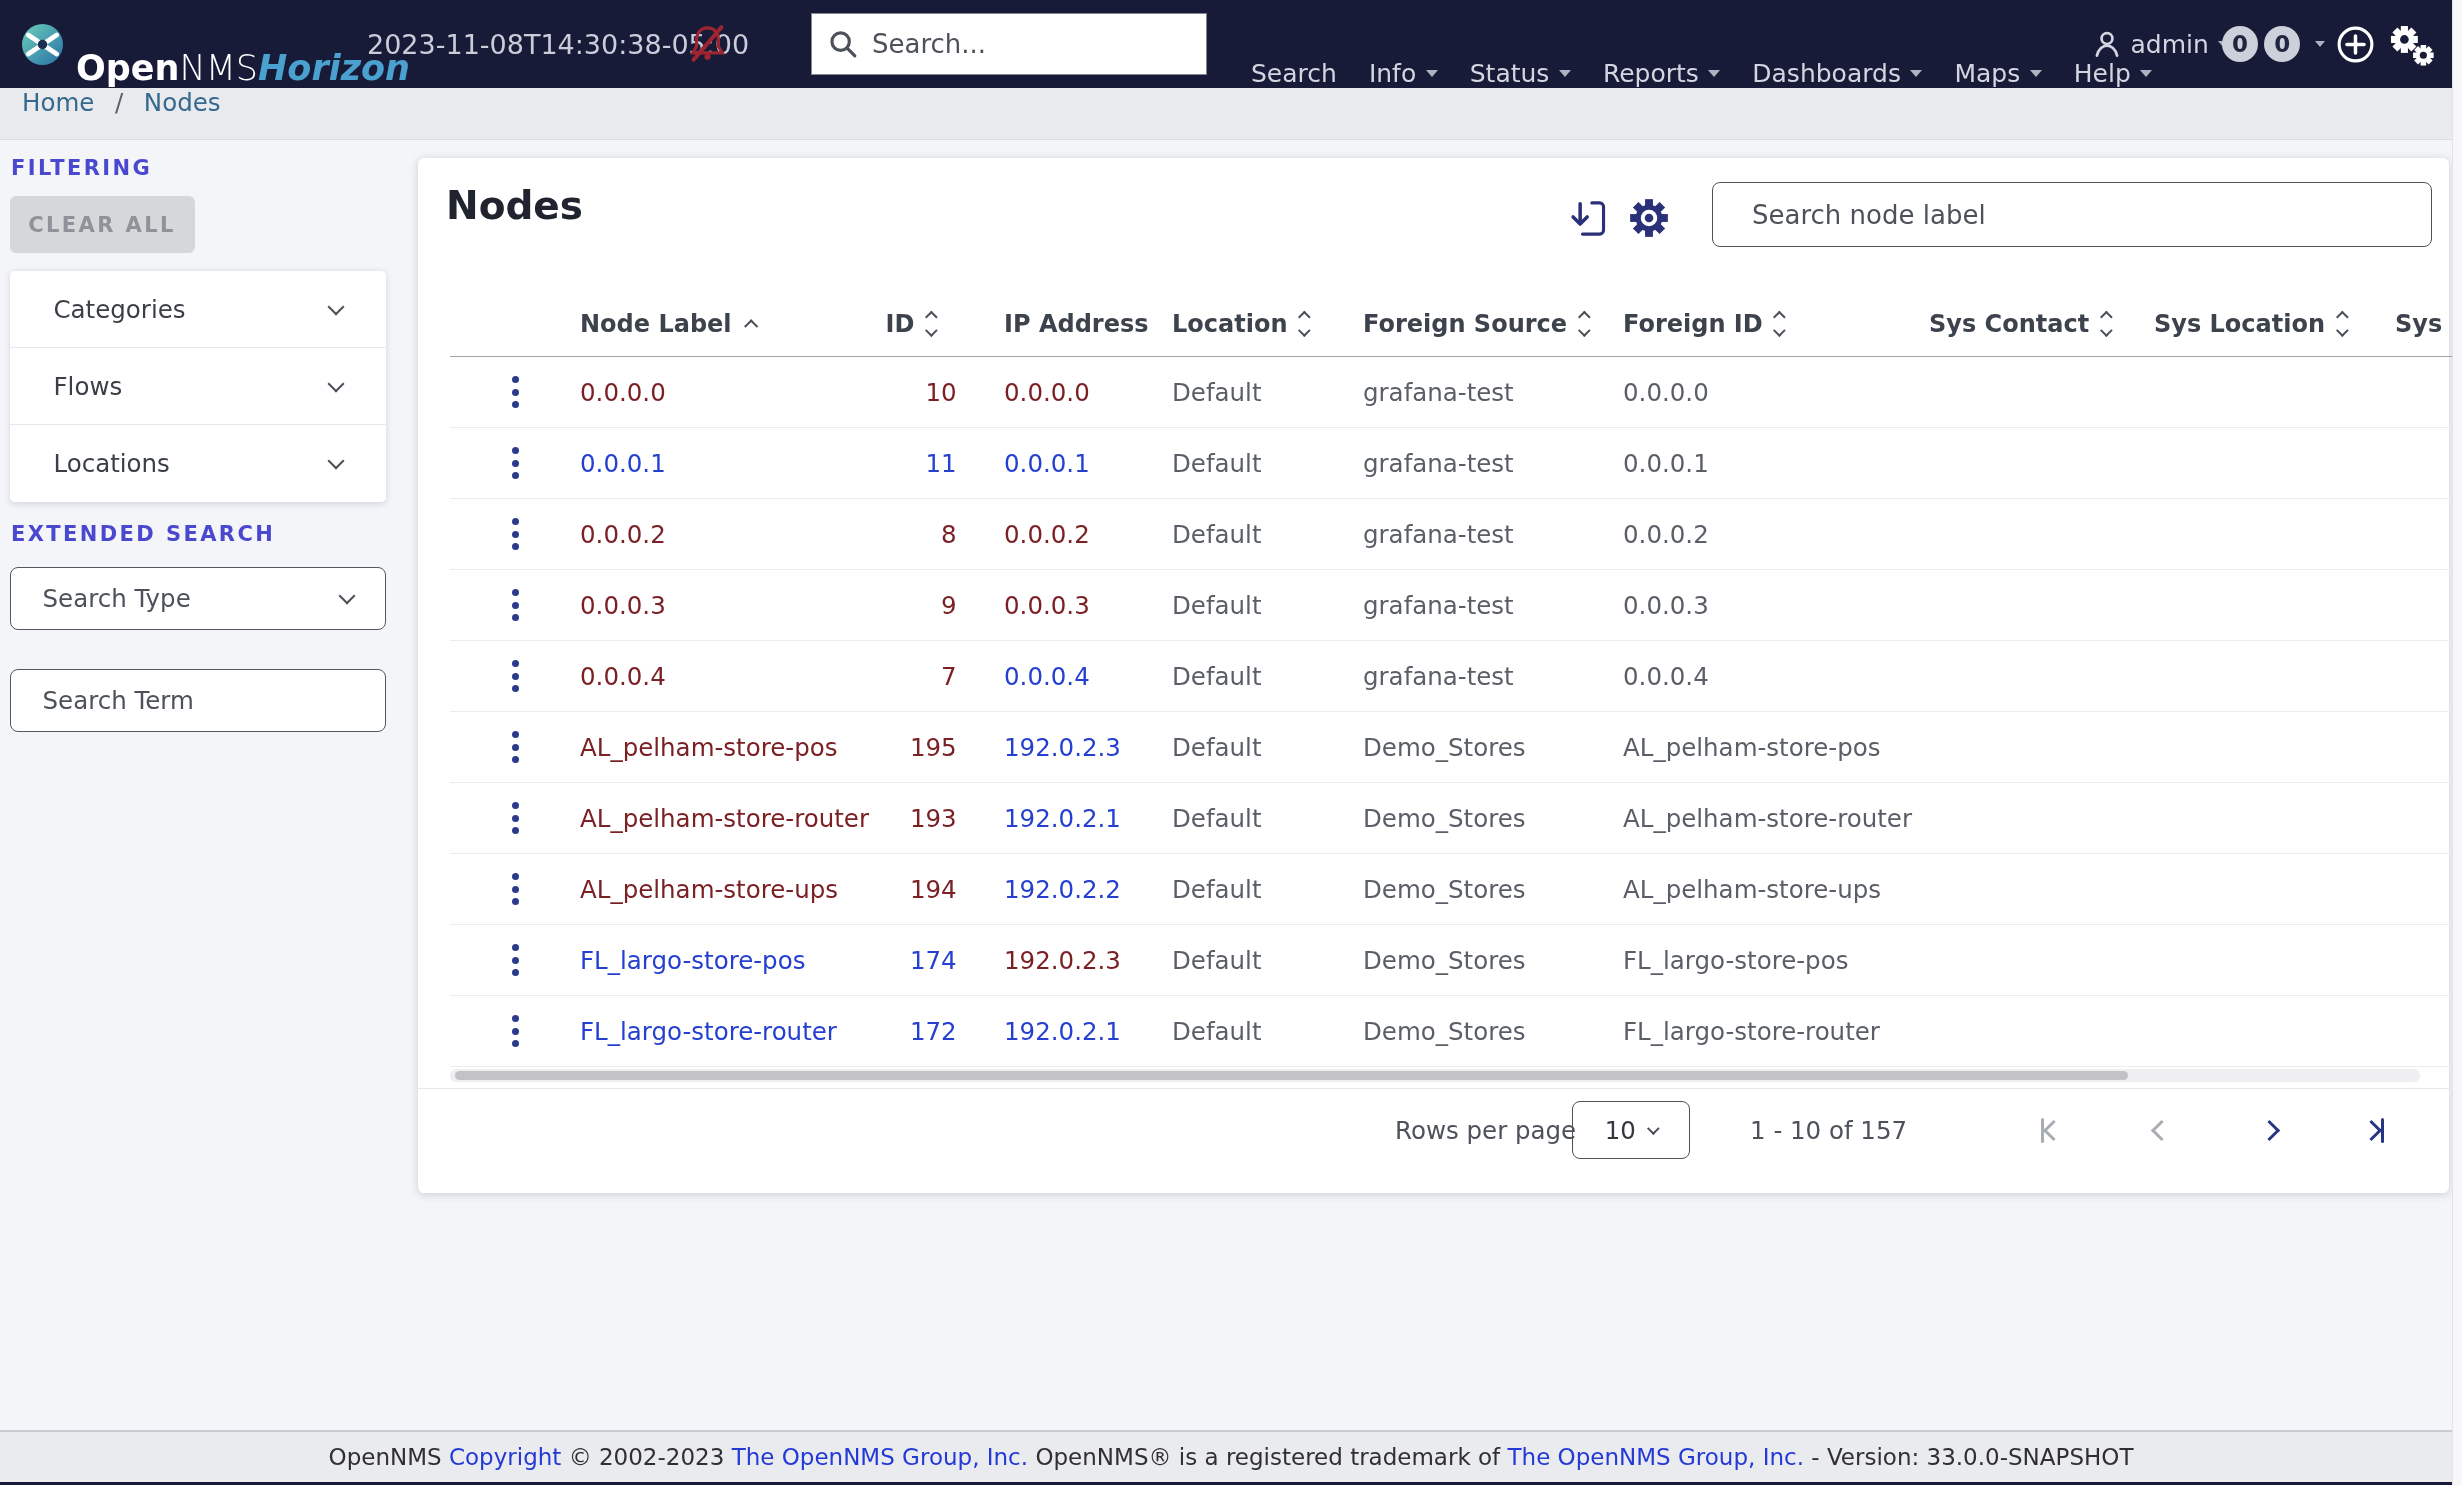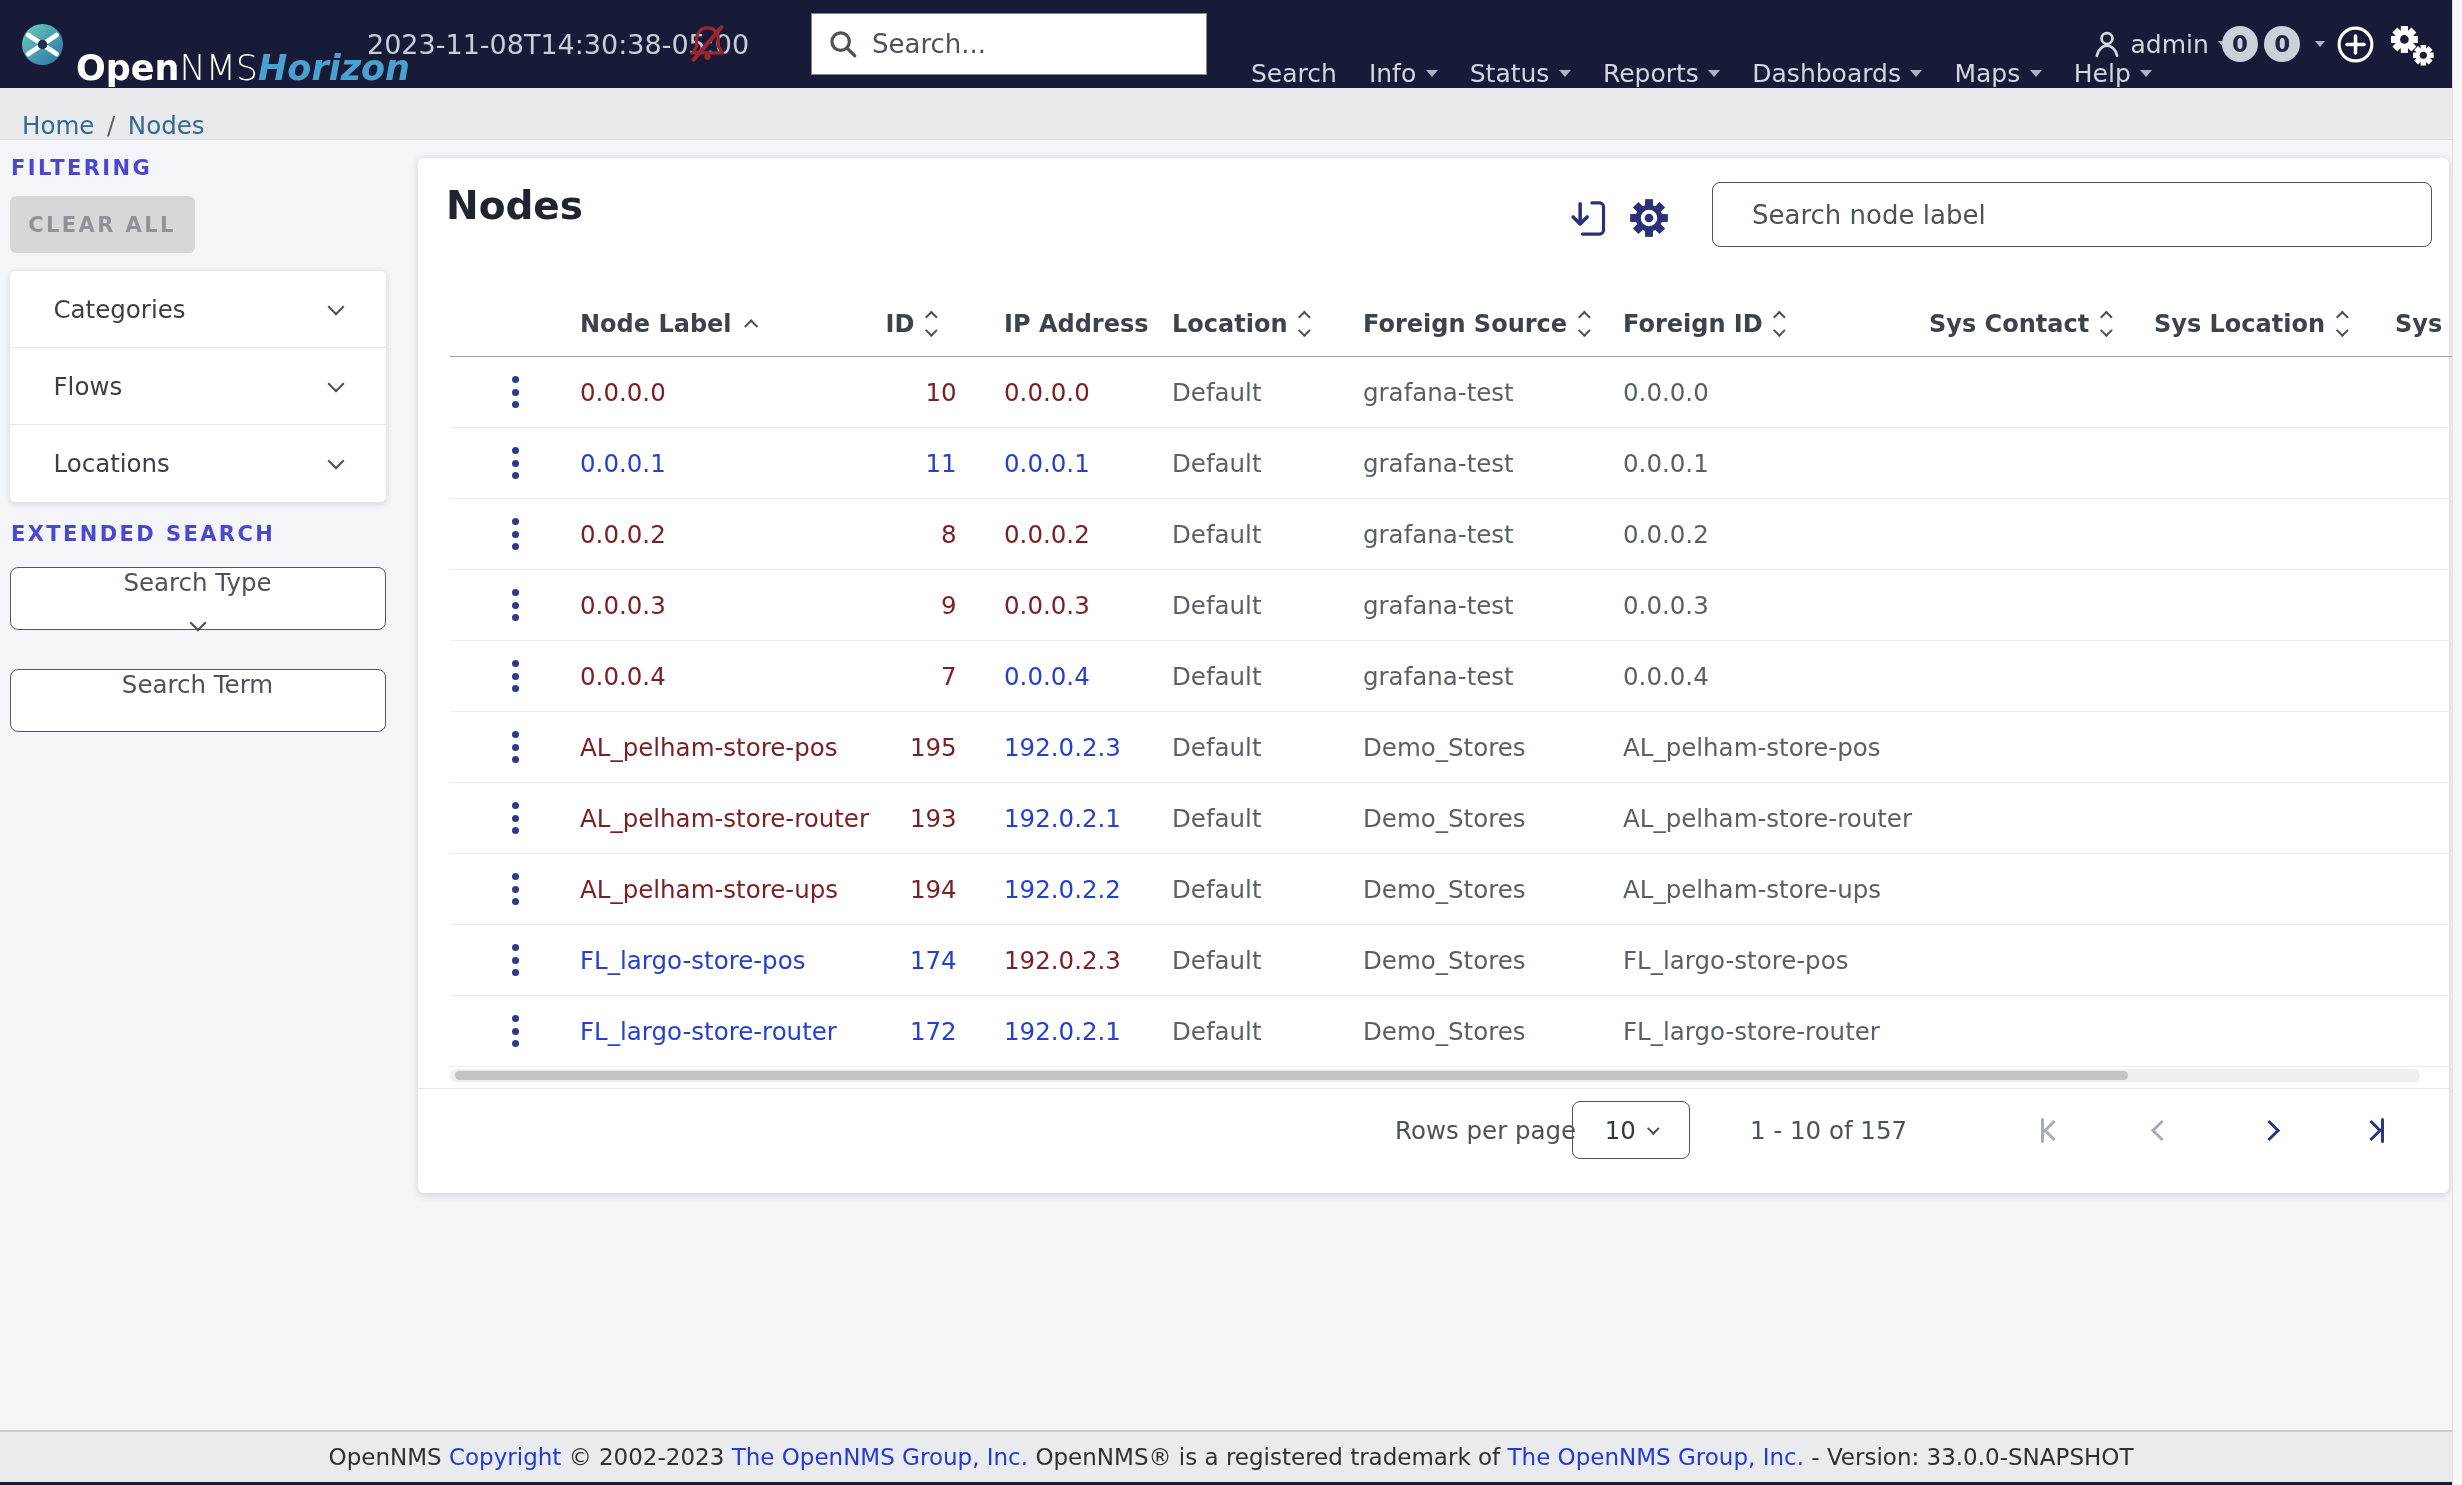--- a/index.html
+++ b/index.html
@@ -29,34 +29,34 @@
   .nav-item{display:flex;align-items:center;gap:9.5px;cursor:pointer;white-space:nowrap;}
   .caret-down{width:0;height:0;border-left:6.3px solid transparent;border-right:6.3px solid transparent;border-top:7px solid #aeb3c4;}
   .nav-user{position:absolute;left:2093px;top:0;height:88px;display:flex;align-items:center;gap:9.5px;font-size:25px;color:#d3d6e1;cursor:pointer;}
   .badges{position:absolute;left:2222px;top:0;height:88px;display:flex;align-items:center;gap:6.3px;}
   .badge{width:36px;height:36px;border-radius:50%;background:#ccd0da;color:#20263f;font-weight:700;font-size:23px;display:flex;align-items:center;justify-content:center;}
   .badges .caret-down{margin-left:8px;border-left-width:5.5px;border-right-width:5.5px;border-top-width:6.3px;}
   .plus-circle{position:absolute;left:2336px;top:24.5px;cursor:pointer;}
   .nav-gears{position:absolute;left:2387px;top:22px;cursor:pointer;}
   
   .breadcrumb-bar{position:absolute;left:0;top:88px;width:2462px;height:52px;background:#e9eaee;border-bottom:0.8px solid #dcdde1;}
-  .crumbs{position:absolute;left:22px;top:0;height:52px;display:flex;align-items:flex-end;font-size:24.5px;}
+  .crumbs{position:absolute;left:22px;top:0;height:52px;display:flex;align-items:flex-start;font-size:24.5px;gap:8px;}
   .crumb{color:#35698e;cursor:pointer;text-decoration:none;}
   .crumb-sep{color:#5a6168;margin:0 12.6px;}
   
   .section-label{position:absolute;left:11px;font-size:21px;font-weight:700;letter-spacing:2.4px;color:var(--accent_indigo);}
   .filtering-label{top:156px;}
   .extended-label{top:522px;}
   .clear-all{position:absolute;left:9.5px;top:196px;width:185px;height:57px;background:#d6d7d9;border:none;border-radius:6.3px;color:#8f9298;font-size:21px;font-weight:700;letter-spacing:2.4px;font-family:inherit;cursor:pointer;}
   .accordion-card{position:absolute;left:9.5px;top:271px;width:376px;background:#fff;border-radius:4.7px;box-shadow:0 1.6px 6.3px rgba(40,45,60,.16);overflow:hidden;}
   .acc-row{height:77px;display:flex;align-items:center;justify-content:space-between;padding:8px 44px;border-bottom:0.8px solid #e7e7ea;cursor:pointer;}
   .acc-row:last-child{border-bottom:none;}
   .acc-label{font-size:24.5px;color:#3a3f47;}
   .chev{display:inline-block;width:12px;height:12px;border-right:2.4px solid #4b5058;border-bottom:2.4px solid #4b5058;transform:rotate(45deg);margin-top:-4.7px;}
-  .side-field{position:absolute;left:9.5px;width:376px;height:63px;background:#fff;border:1.6px solid #53575e;border-radius:8px;display:flex;align-items:center;justify-content:space-between;padding:0 32px;flex-direction:column;}
+  .side-field{position:absolute;left:9.5px;width:376px;height:63px;background:#fff;border:1.6px solid #53575e;border-radius:8px;display:flex;align-items:center;justify-content:space-between;padding:0 32px;}
   .search-type{top:567px;cursor:pointer;}
   .search-term{top:669px;}
   .side-field .ph{font-size:24.5px;color:#4d525a;}
   
   .main-card{position:absolute;left:418px;top:158px;width:2031px;height:1035px;background:#fff;border-radius:6.3px;box-shadow:0 1.6px 8px rgba(40,45,60,.18);}
   .page-title{position:absolute;left:28px;top:25px;font-size:39px;font-weight:600;color:#20242f;}
   .act-download{position:absolute;left:1152px;top:41px;cursor:pointer;}
   .act-gear{position:absolute;left:1209px;top:38px;cursor:pointer;}
   .node-search{position:absolute;left:1294px;top:24px;width:720px;height:65px;border:1.6px solid #4d525a;border-radius:8px;display:flex;align-items:center;padding:0 39px;}
   .node-search .ph{font-size:26px;color:#4d525a;}

